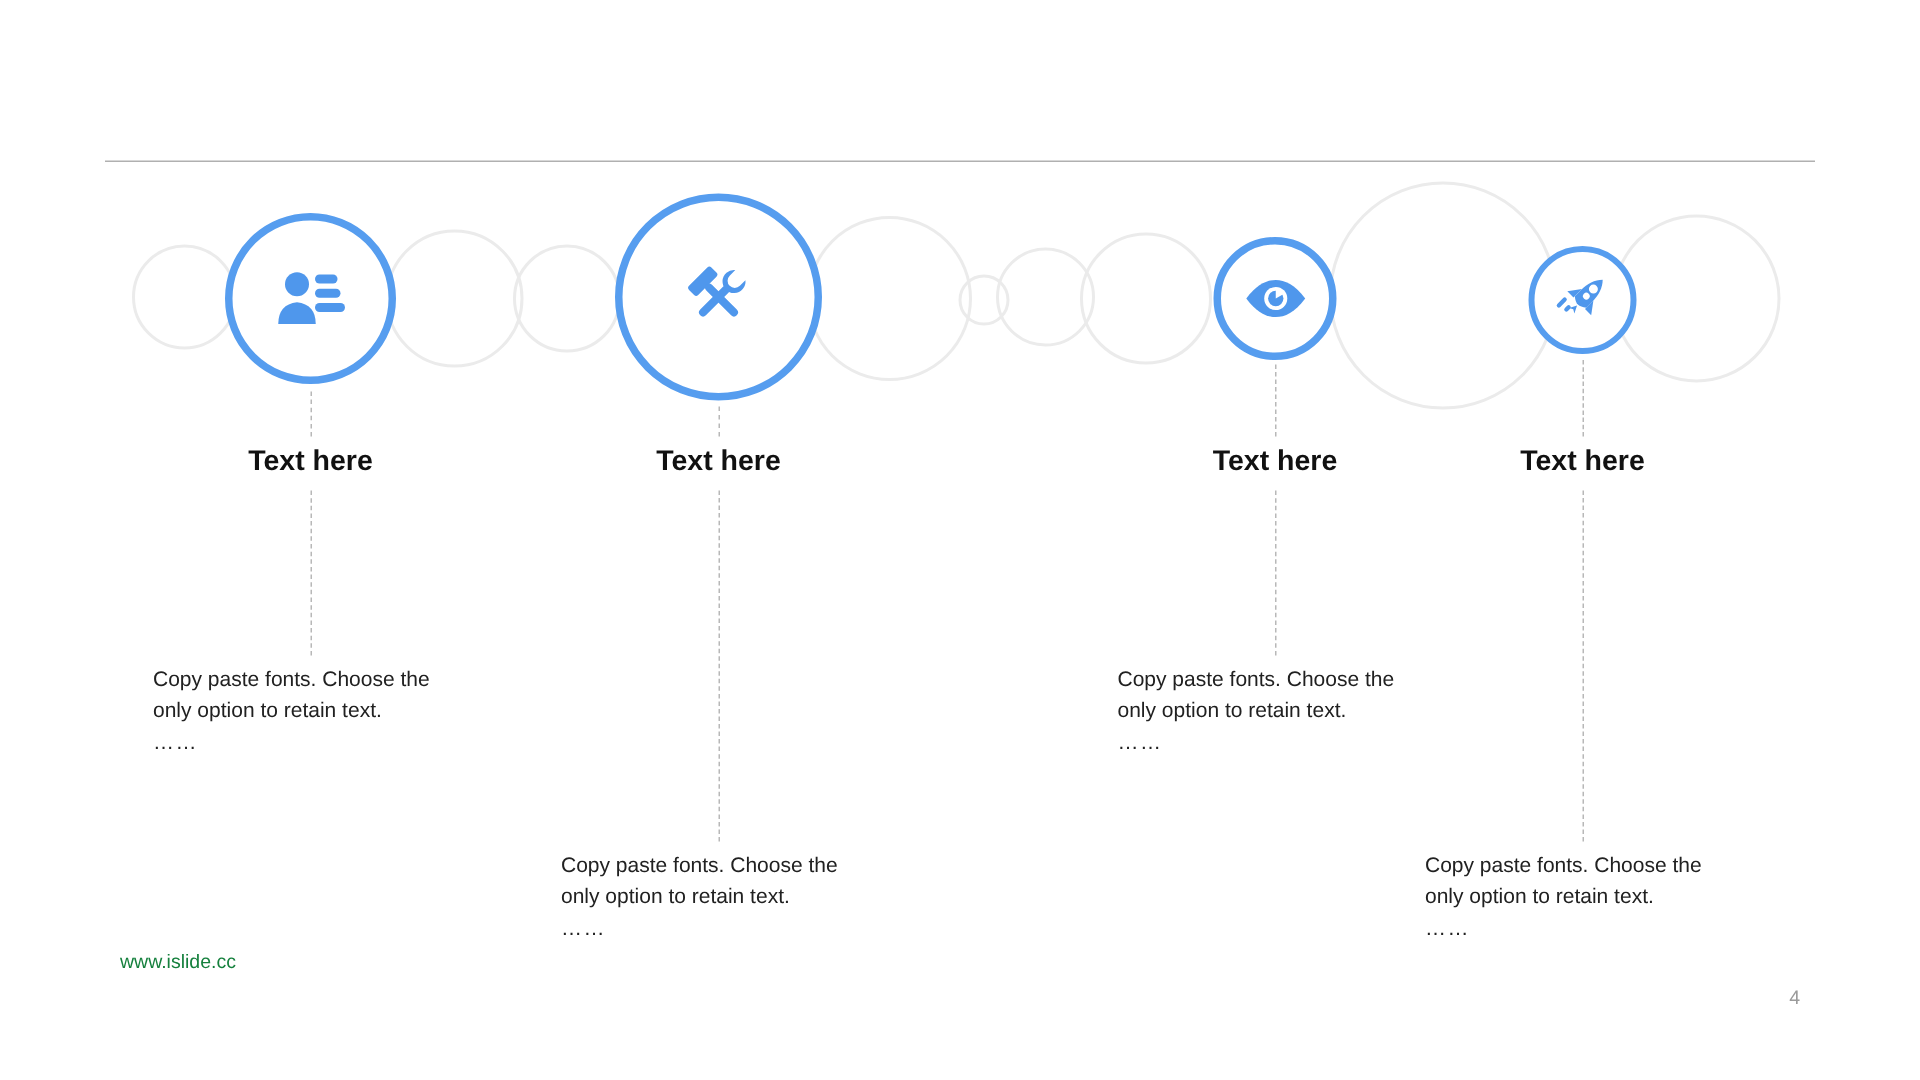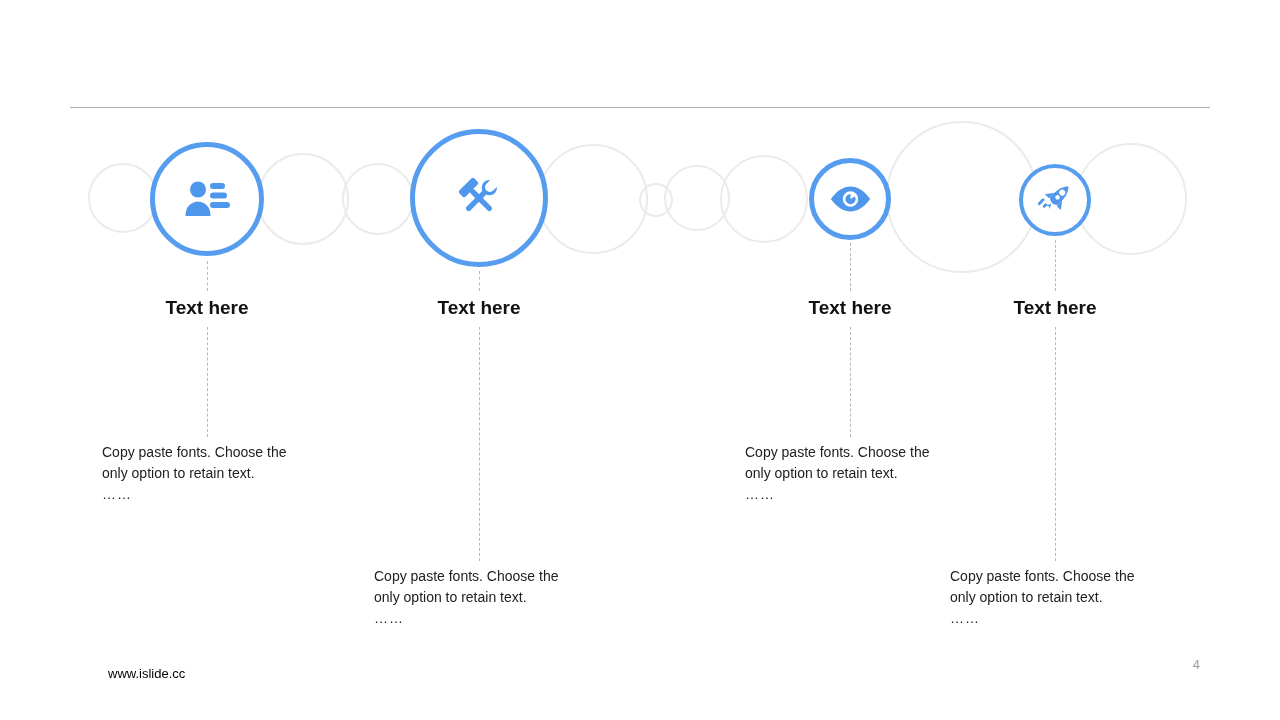--- a/index.html
+++ b/index.html
@@ -22,21 +22,21 @@
 
   .dash { position:absolute; width:0; border-left:1px dashed #b8b8b8; z-index:1; }
 
   .title { position:absolute; top:297px; width:220px; text-align:center;
            font-size:19px; font-weight:bold; color:#111111; z-index:3; }
 
   .desc { position:absolute; width:210px; text-align:left; font-size:14px;
           line-height:21px; color:#212121; z-index:3; }
   .desc .dots { letter-spacing:1px; }
 
-  .footer-url  { position:absolute; left:80px;  top:666px; font-size:13px; color:#000000;margin-left:28px; }
+  .footer-url  { position:absolute; left:80px;  top:633px; font-size:13px; color:#15803d; }
   .page-number { position:absolute; right:80px; top:657px; font-size:13px; color:#9b9b9b; }
 
   svg { display:block; }
 </style>
 </head>
 <body>
 
 <div class="slide">
 
   <div class="divider"></div>

